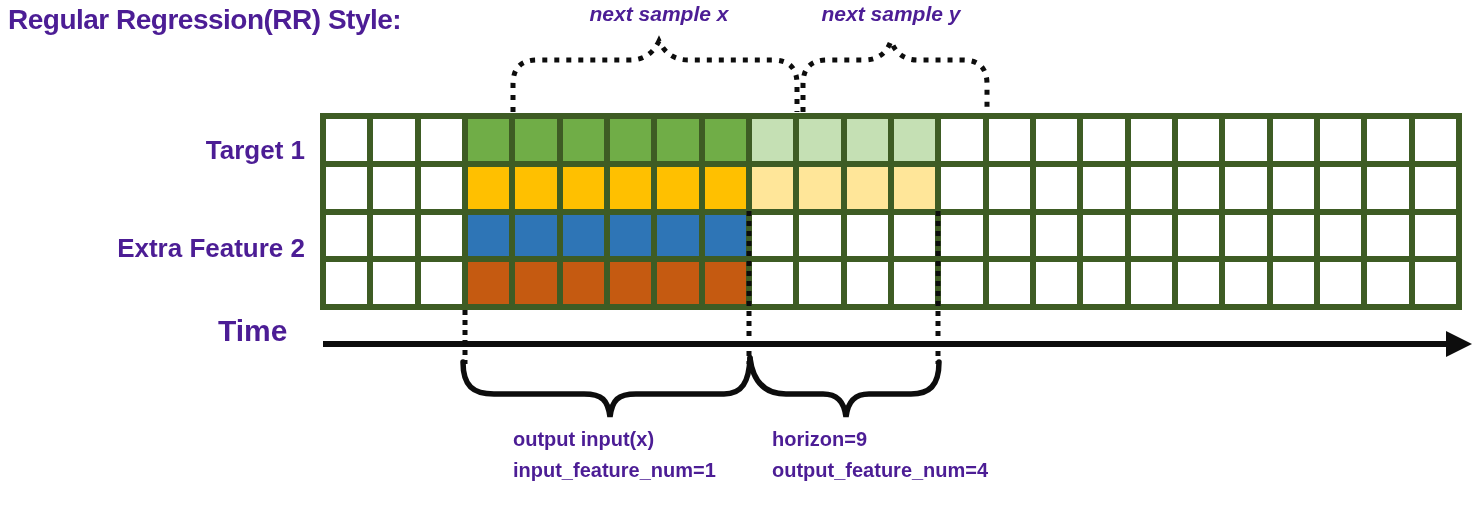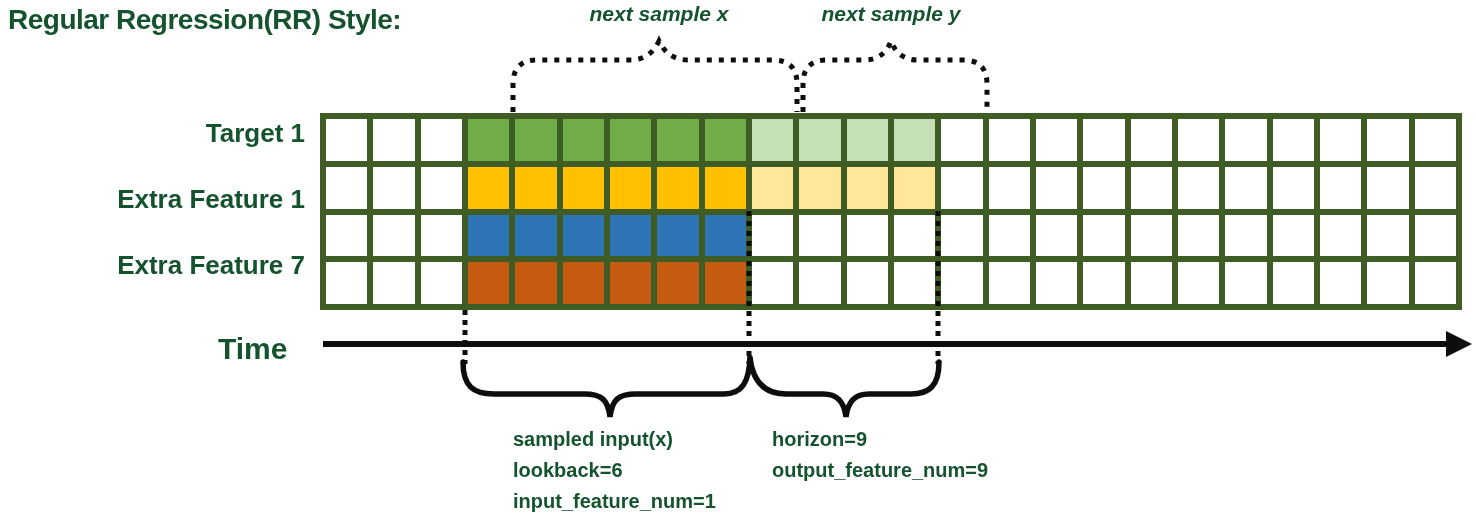--- a/index.html
+++ b/index.html
@@ -1,18 +1,18 @@
 <!DOCTYPE html>
 <html><head>
 <meta charset="utf-8">
 <style>
   html,body{margin:0;padding:0;background:#ffffff;}
   .stage{
     position:relative;width:1476px;height:516px;background:#ffffff;overflow:hidden;
-    font-family:"Liberation Sans", sans-serif;color:#14532d;
+    font-family:"Liberation Sans", sans-serif;color:#4c1d95;
   }
   .title{
     position:absolute;left:8px;top:4px;font-size:28px;font-weight:700;letter-spacing:-0.5px;
   }
   .top-ann{
     position:absolute;top:2px;width:300px;text-align:center;
     font-size:21px;font-weight:700;font-style:italic;
   }
   .ann-x{left:509px;}
   .ann-y{left:741px;}
@@ -25,42 +25,41 @@
     padding-right:7px;font-size:26px;font-weight:700;white-space:nowrap;
   }
   .grid{
     position:absolute;left:320px;top:113px;width:1142px;height:197px;
     display:grid;grid-template-rows:repeat(4,1fr);
     gap:6px;padding:6px;box-sizing:border-box;
   }
   .cell{width:100%;height:100%;}
   .overlay{position:absolute;left:0;top:0;pointer-events:none;}
   .time-label{
-    position:absolute;left:218px;top:332px;font-size:30px;font-weight:700;
+    position:absolute;left:218px;top:314px;font-size:30px;font-weight:700;
   }
   .note{
     position:absolute;top:424px;font-size:20px;font-weight:700;line-height:31px;white-space:nowrap;
   }
   .note-input{left:513px;}
   .note-output{left:772px;}
 </style>
 </head>
 <body>
 
 <div class="stage">
 
   <div class="title">Regular Regression(RR) Style:</div>
 
   <div class="top-ann ann-x">next sample x</div>
   <div class="top-ann ann-y">next sample y</div>
 
   <div class="row-labels">
     <div class="row-label">Target 1</div>
-    <div class="row-label">Extra Feature 1</div>
-    <div class="row-label">Extra Feature 7</div>
+    <div class="row-label">Extra Feature 2</div>
   </div>
 
   <div class="grid" id="grid" style="background: rgb(62, 92, 36); grid-template-columns: repeat(24, 1fr);">
       <div class="cell" style="background: rgb(255, 255, 255);"></div>
       <div class="cell" style="background: rgb(255, 255, 255);"></div>
       <div class="cell" style="background: rgb(255, 255, 255);"></div>
       <div class="cell" style="background: rgb(112, 173, 71);"></div>
       <div class="cell" style="background: rgb(112, 173, 71);"></div>
       <div class="cell" style="background: rgb(112, 173, 71);"></div>
       <div class="cell" style="background: rgb(112, 173, 71);"></div>
@@ -169,23 +168,22 @@
     <polygon points="1446,331 1472,344 1446,357" fill="#0d0d0d"></polygon>
 
     <path d="M463,362 C463,386 473,394 494,394 L584,394 C602,394 608,400 610,417 C612,400 618,394 636,394 L724,394 C742,394 749,382 750,358" fill="none" stroke="#0d0d0d" stroke-width="5.5" stroke-linecap="round"></path>
 
     <path d="M750,358 C753,382 765,394 786,394 L823,394 C836,394 844,400 846,417 C848,400 856,394 869,394 L911,394 C929,394 939,386 939,362" fill="none" stroke="#0d0d0d" stroke-width="5.5" stroke-linecap="round"></path>
   </svg>
 
   <div class="time-label">Time</div>
 
   <div class="note note-input">
-    <div>sampled input(x)</div>
-    <div>lookback=6</div>
+    <div>output input(x)</div>
     <div>input_feature_num=1</div>
   </div>
 
   <div class="note note-output">
     <div>horizon=9</div>
-    <div>output_feature_num=9</div>
+    <div>output_feature_num=4</div>
   </div>
 
 </div>
 
 </body></html>

